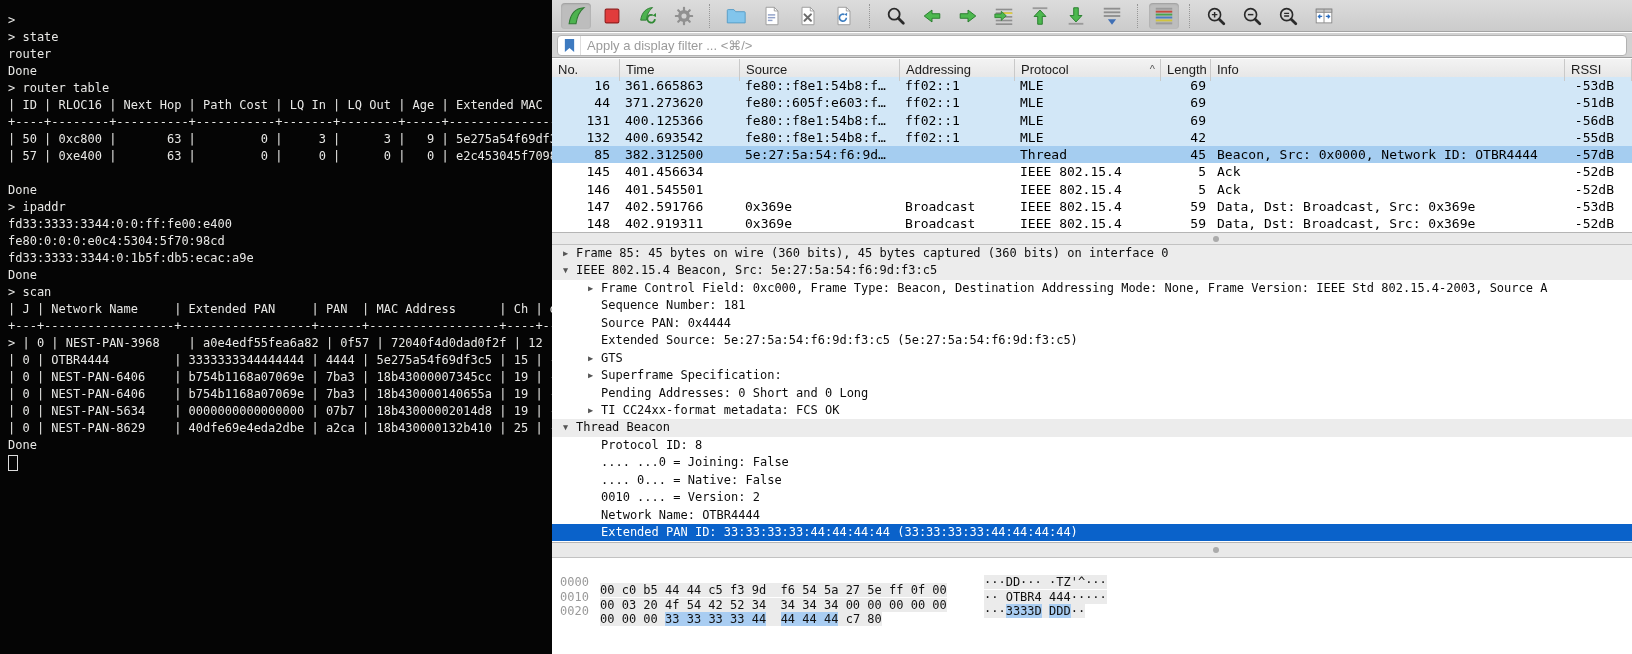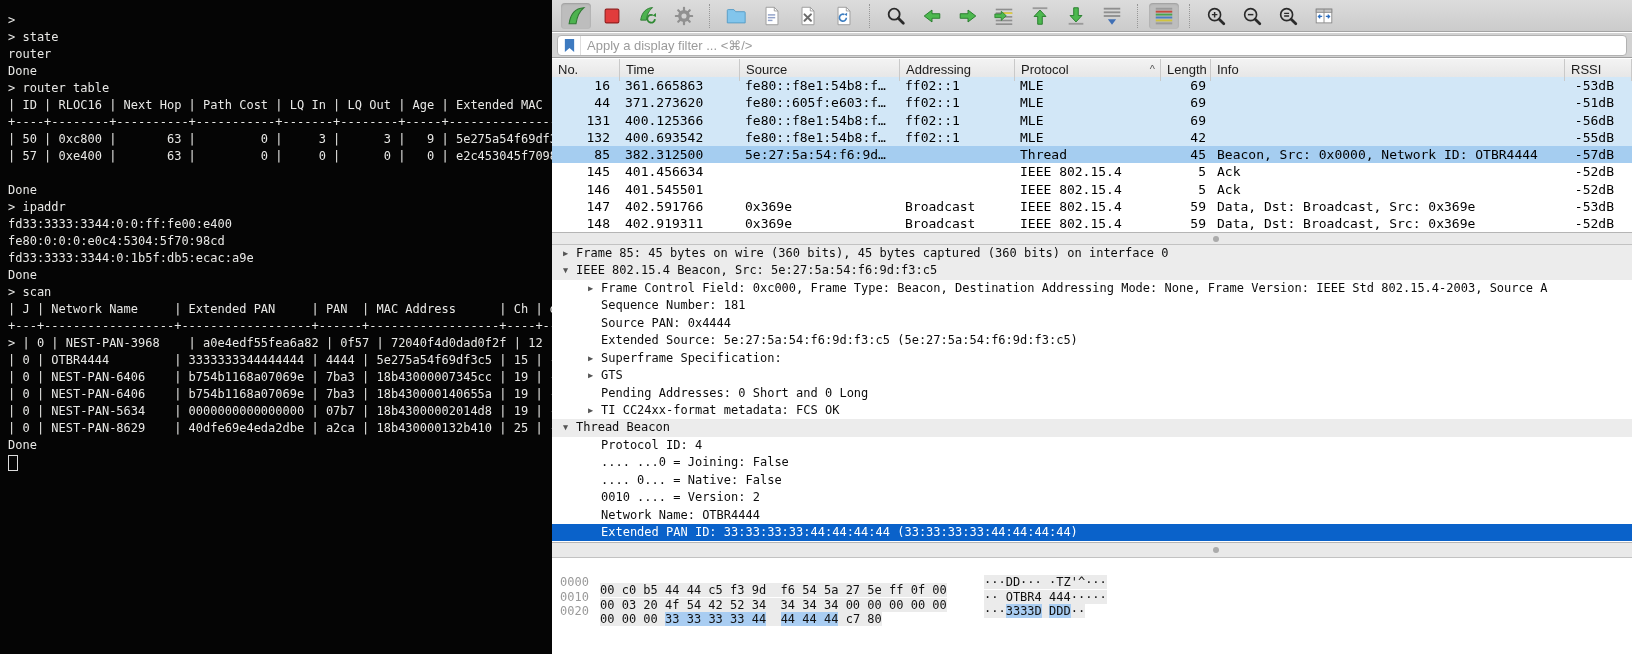--- a/index.html
+++ b/index.html
@@ -390,26 +390,26 @@
       <div class="dimple"></div>
     </div>
 
     <div id="details">
         <div class="drow root"><span class="pad0"></span><span class="tri">▶</span><span>Frame 85: 45 bytes on wire (360 bits), 45 bytes captured (360 bits) on interface 0</span></div>
         <div class="drow root"><span class="pad0"></span><span class="tri">▼</span><span>IEEE 802.15.4 Beacon, Src: 5e:27:5a:54:f6:9d:f3:c5</span></div>
         <div class="drow"><span class="pad1"></span><span class="tri">▶</span><span>Frame Control Field: 0xc000, Frame Type: Beacon, Destination Addressing Mode: None, Frame Version: IEEE Std 802.15.4-2003, Source A</span></div>
         <div class="drow"><span class="pad1"></span><span class="tri"></span><span>Sequence Number: 181</span></div>
         <div class="drow"><span class="pad1"></span><span class="tri"></span><span>Source PAN: 0x4444</span></div>
         <div class="drow"><span class="pad1"></span><span class="tri"></span><span>Extended Source: 5e:27:5a:54:f6:9d:f3:c5 (5e:27:5a:54:f6:9d:f3:c5)</span></div>
+        <div class="drow"><span class="pad1"></span><span class="tri">▶</span><span>GTS</span></div>
         <div class="drow"><span class="pad1"></span><span class="tri">▶</span><span>Superframe Specification:</span></div>
-        <div class="drow"><span class="pad1"></span><span class="tri">▶</span><span>GTS</span></div>
         <div class="drow"><span class="pad1"></span><span class="tri"></span><span>Pending Addresses: 0 Short and 0 Long</span></div>
         <div class="drow"><span class="pad1"></span><span class="tri">▶</span><span>TI CC24xx-format metadata: FCS OK</span></div>
         <div class="drow root"><span class="pad0"></span><span class="tri">▼</span><span>Thread Beacon</span></div>
-        <div class="drow"><span class="pad1"></span><span class="tri"></span><span>Protocol ID: 4</span></div>
+        <div class="drow"><span class="pad1"></span><span class="tri"></span><span>Protocol ID: 8</span></div>
         <div class="drow"><span class="pad1"></span><span class="tri"></span><span>.... ...0 = Joining: False</span></div>
         <div class="drow"><span class="pad1"></span><span class="tri"></span><span>.... 0... = Native: False</span></div>
         <div class="drow"><span class="pad1"></span><span class="tri"></span><span>0010 .... = Version: 2</span></div>
         <div class="drow"><span class="pad1"></span><span class="tri"></span><span>Network Name: OTBR4444</span></div>
         <div class="drow sel"><span class="pad1"></span><span class="tri"></span><span>Extended PAN ID: 33:33:33:33:44:44:44:44 (33:33:33:33:44:44:44:44)</span></div>
       </div>
 
     <div class="splitter" style="top:542px;height:16px;">
       <div class="dimple"></div>
     </div>

